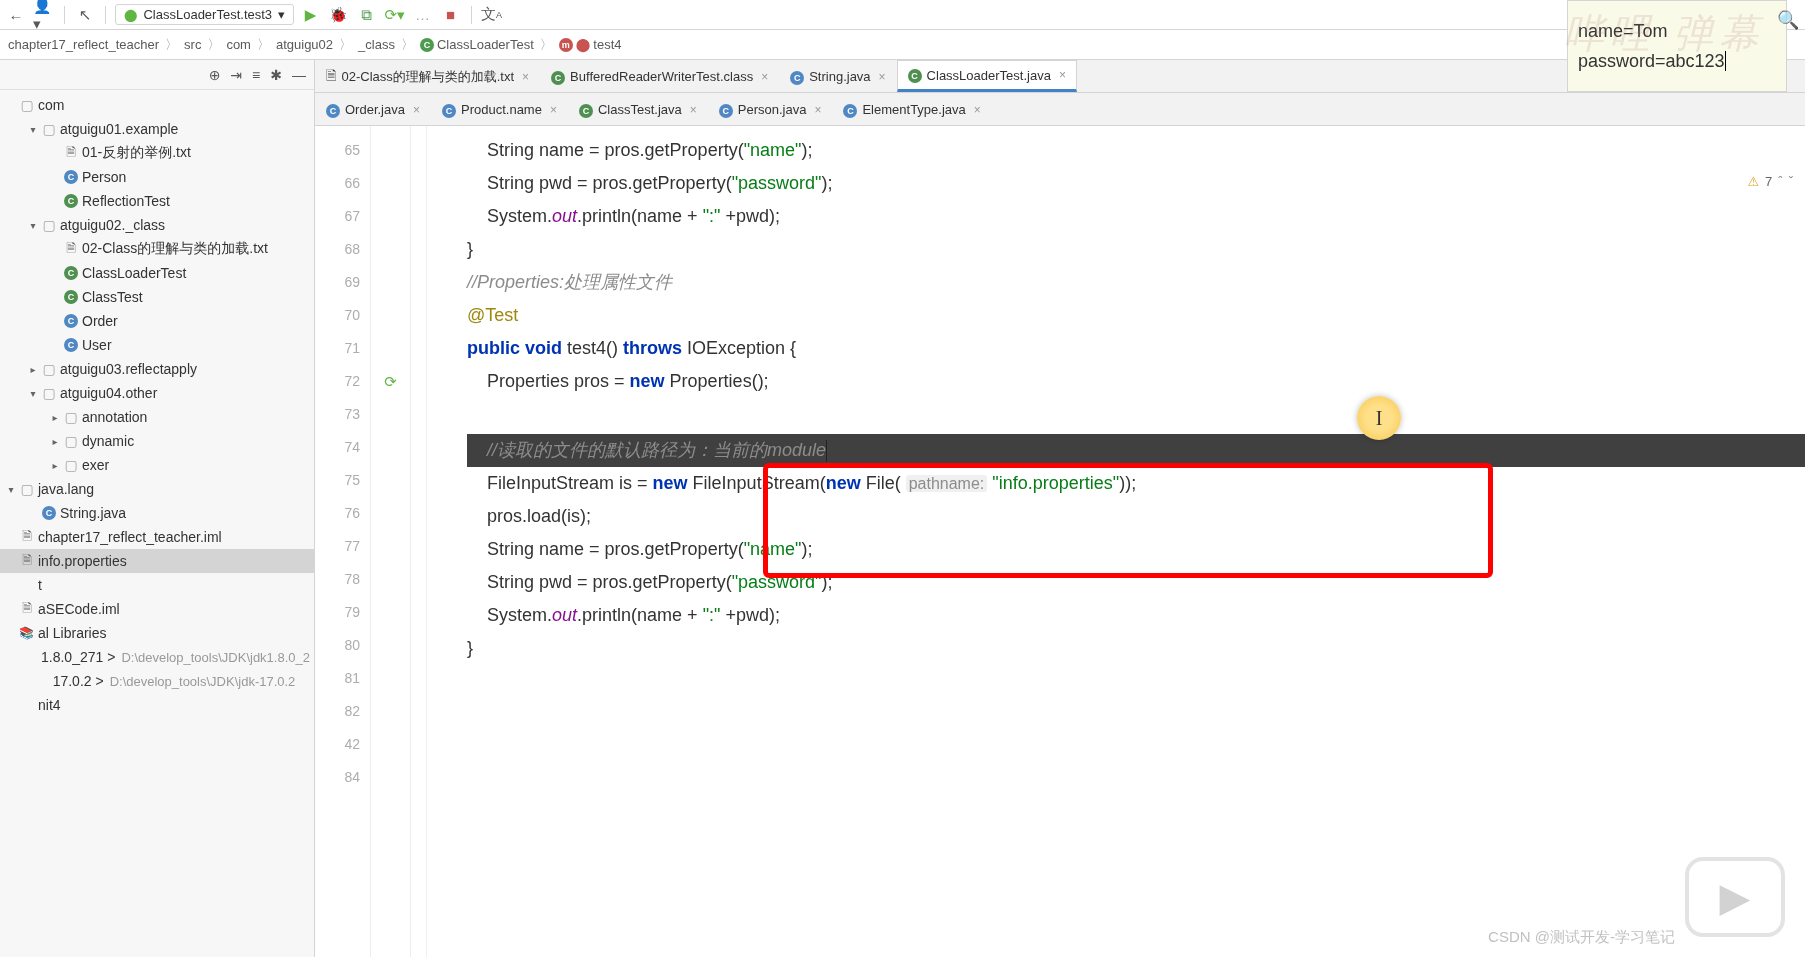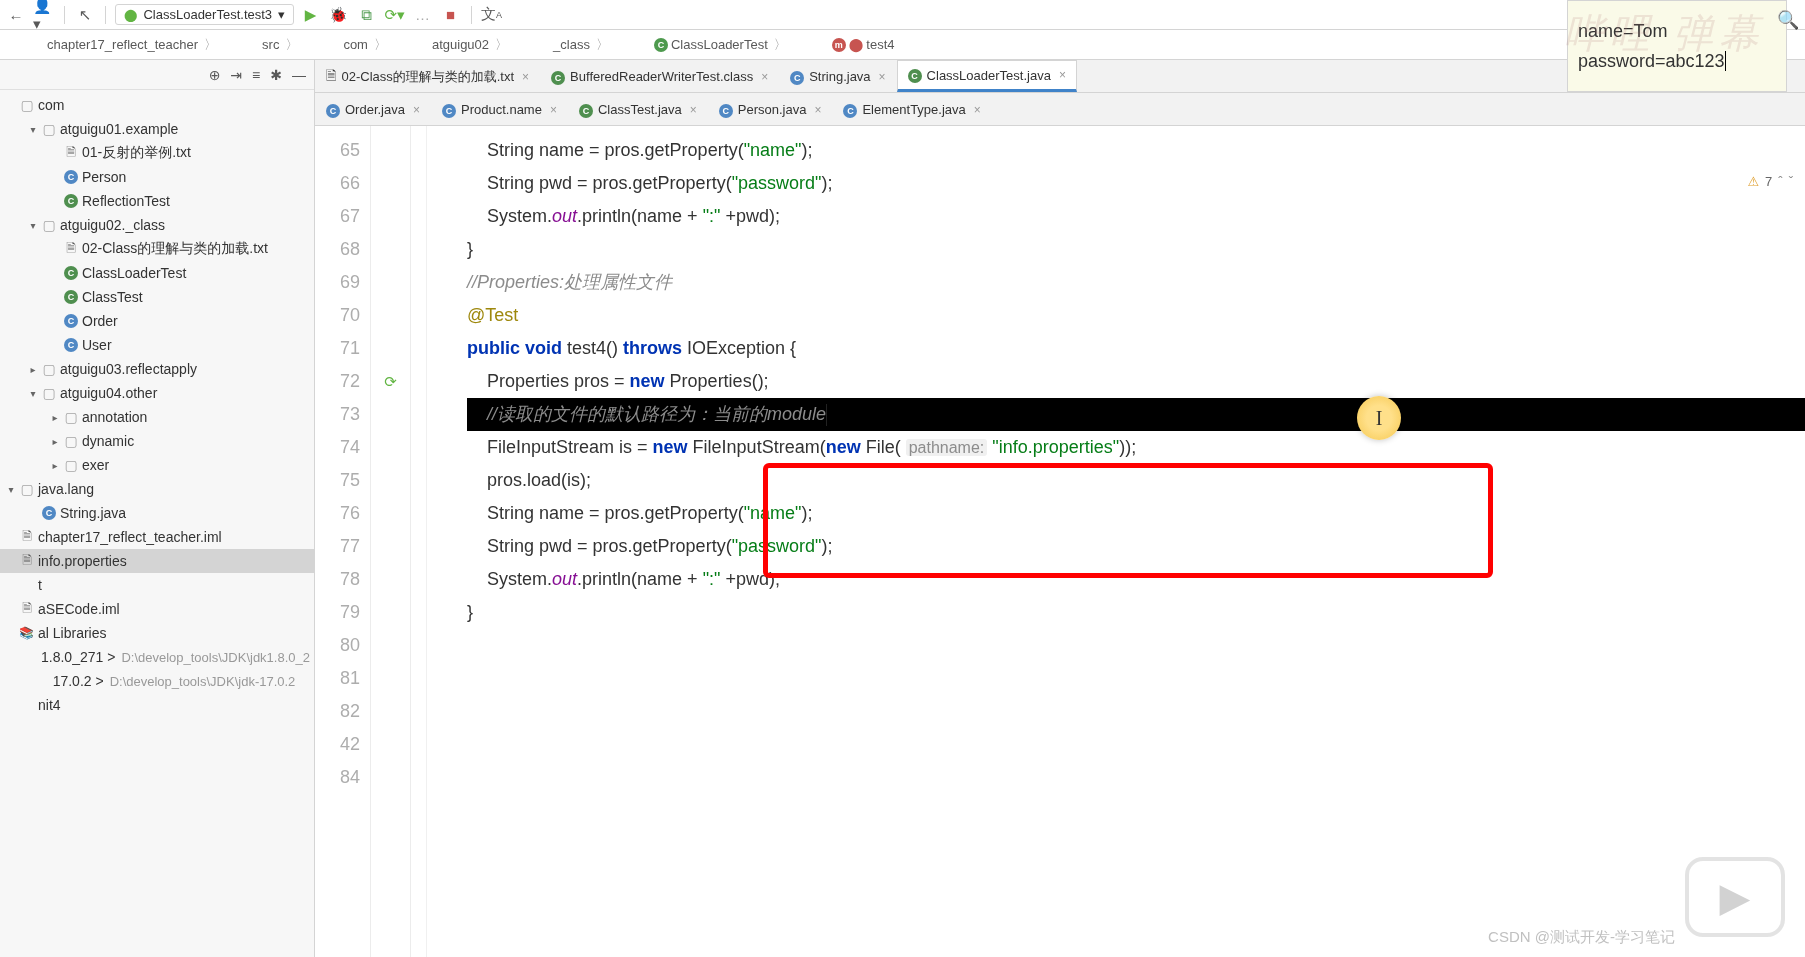--- a/index.html
+++ b/index.html
@@ -8,21 +8,21 @@
     .toolbar { height: 30px; display: flex; align-items: center; padding: 0 5px; border-bottom: 1px solid #d4d4d4; gap: 6px; }
     .tb-btn { width: 22px; height: 22px; display: flex; align-items: center; justify-content: center; color: #595959; cursor: pointer; font-size: 15px; }
     .tb-sep { width: 1px; height: 18px; background: #d4d4d4; margin: 0 3px; }
     .run-config { display: flex; align-items: center; gap: 6px; padding: 2px 8px; border: 1px solid #d4d4d4; border-radius: 3px; background: #fff; }
     .run-config .cfg-icon { color: #62b543; font-size: 12px; }
     .green { color: #62b543; }
     .darkgreen { color: #4e9a4e; }
     .red { color: #c75450; }
     
     .breadcrumb { height: 30px; display: flex; align-items: center; padding: 0 8px; border-bottom: 1px solid #d4d4d4; gap: 4px; font-size: 13px; color: #595959; }
-    .breadcrumb .bc-item { display: flex; align-items: center; gap: 3px; margin-left: 39px; }
+    .breadcrumb .bc-item { display: flex; align-items: center; gap: 3px; }
     .breadcrumb .bc-sep { color: #999; margin: 0 2px; }
     .c-icon { width: 14px; height: 14px; border-radius: 50%; background: #4e9a4e; color: #fff; font-size: 9px; display: inline-flex; align-items: center; justify-content: center; font-weight: bold; }
     .m-icon { width: 14px; height: 14px; border-radius: 50%; background: #c75450; color: #fff; font-size: 9px; display: inline-flex; align-items: center; justify-content: center; font-weight: bold; }
     
     .main-layout { display: flex; height: calc(100vh - 60px); }
     
     .sidebar { width: 315px; border-right: 1px solid #d4d4d4; display: flex; flex-direction: column; background: #f7f7f7; }
     .sidebar-hdr { height: 30px; display: flex; align-items: center; justify-content: flex-end; padding: 0 8px; gap: 10px; border-bottom: 1px solid #e0e0e0; color: #595959; }
     .sidebar-hdr .sb-btn { cursor: pointer; font-size: 14px; }
     .tree { flex: 1; overflow: auto; padding: 3px 0; font-size: 14px; }
@@ -38,31 +38,31 @@
     .cls-icon.cc { background: #4f8f4f;}
     
     .editor-area { flex: 1; display: flex; flex-direction: column; position: relative; }
     .tab-row { height: 33px; display: flex; align-items: flex-end; border-bottom: 1px solid #d4d4d4; background: #f2f2f2; overflow: hidden; }
     .tab { height: 32px; display: flex; align-items: center; gap: 5px; padding: 0 10px; border: 1px solid transparent; border-bottom: none; cursor: pointer; font-size: 13px; color: #333; }
     .tab .close { color: #999; font-size: 12px; margin-left: 3px; }
     .tab.active { background: #fff; border-color: #d4d4d4; border-bottom: 3px solid #4083c9; }
     .tab-icon { font-size: 13px; }
     
     .code-wrap { flex: 1; display: flex; position: relative; overflow: hidden; }
-    .gutter { width: 56px; background: #fff; border-right: 1px solid #ececec; text-align: right; padding: 8px 10px 8px 0; color: #adadad; font-family: "JetBrains Mono", Consolas, monospace; font-size: 18px; line-height: 33px; }
+    .gutter { width: 56px; background: #fff; border-right: 1px solid #ececec; text-align: right; padding: 8px 10px 8px 0; color: #adadad; font-family: "JetBrains Mono", Consolas, monospace; font-size: 14px; line-height: 33px; }
     .marker-col { width: 40px; background: #fff; border-right: 1px solid #ececec; padding-top:8px; line-height:33px; text-align:center; color:#62b543; font-size:15px;}
     .fold-col { width: 16px; background: #fff; border-right: 1px solid #f0f0f0; }
     .code { flex: 1; padding: 8px 0 8px 40px; font-family: "JetBrains Mono", Consolas, monospace; font-size: 18px; line-height: 33px; white-space: pre; position: relative; }
     .code .kw { color: #0033b3; font-weight: bold; }
     .code .ann { color: #9e880d; }
     .code .str { color: #067d17; }
     .code .cmt { color: #8c8c8c; font-style: italic; }
     .code .stat { color: #871094; font-style: italic; }
     .code .hint { color: #8c8c8c; background: #f0f0f0; padding:0 3px; border-radius:3px; font-style: normal; font-size:16px;}
-    .code .line.hl { background: #000000; }
+    .code .line.hl { background: #404040; margin-top: 36px; }
     .code .line { position: relative; }
     .caret { display: inline-block; width: 1px; height: 22px; background: #222; vertical-align: middle; }
     
     .redbox { position: absolute; border: 5px solid #f00; left: 448px; top: 337px; width: 730px; height: 115px; pointer-events: none; border-radius: 6px; }
     .pointer { position: absolute; left: 1042px; top: 270px; width: 44px; height: 44px; border-radius: 50%; background: radial-gradient(circle, #ffe08a 40%, #f5c64d 100%); box-shadow: 0 0 6px rgba(0,0,0,.25); display:flex; align-items:center; justify-content:center; color:#333; font-size:20px; font-family: serif;}
     
     .float-box { position: absolute; top: 0; right: 18px; width: 220px; background: #fafae8; border: 1px solid #d4d4d4; padding: 15px 10px; font-family: "JetBrains Mono", Consolas, monospace; font-size: 18px; line-height: 30px; }
     .float-box .caret2 { border-left: 1px solid #000; }
     
     .info-badges { position: absolute; top: 48px; right: 12px; display: flex; align-items:center; gap:6px; color:#666; font-size:13px;}

